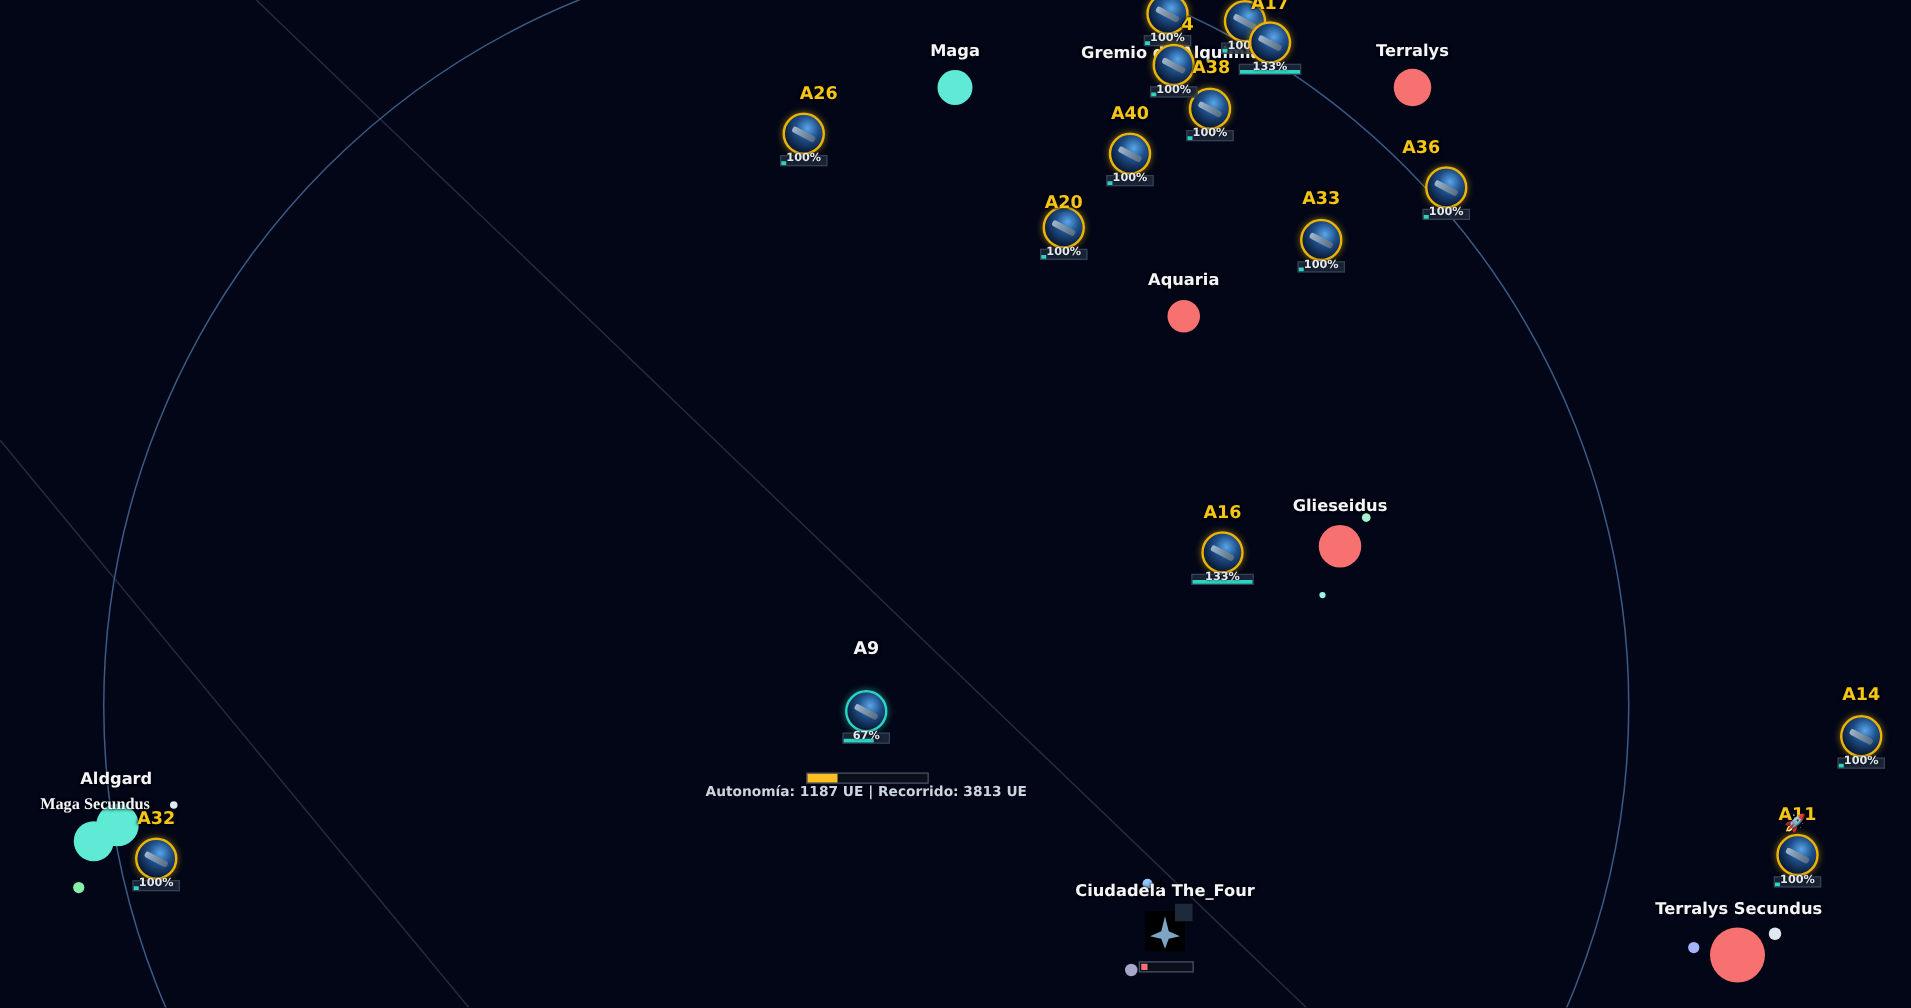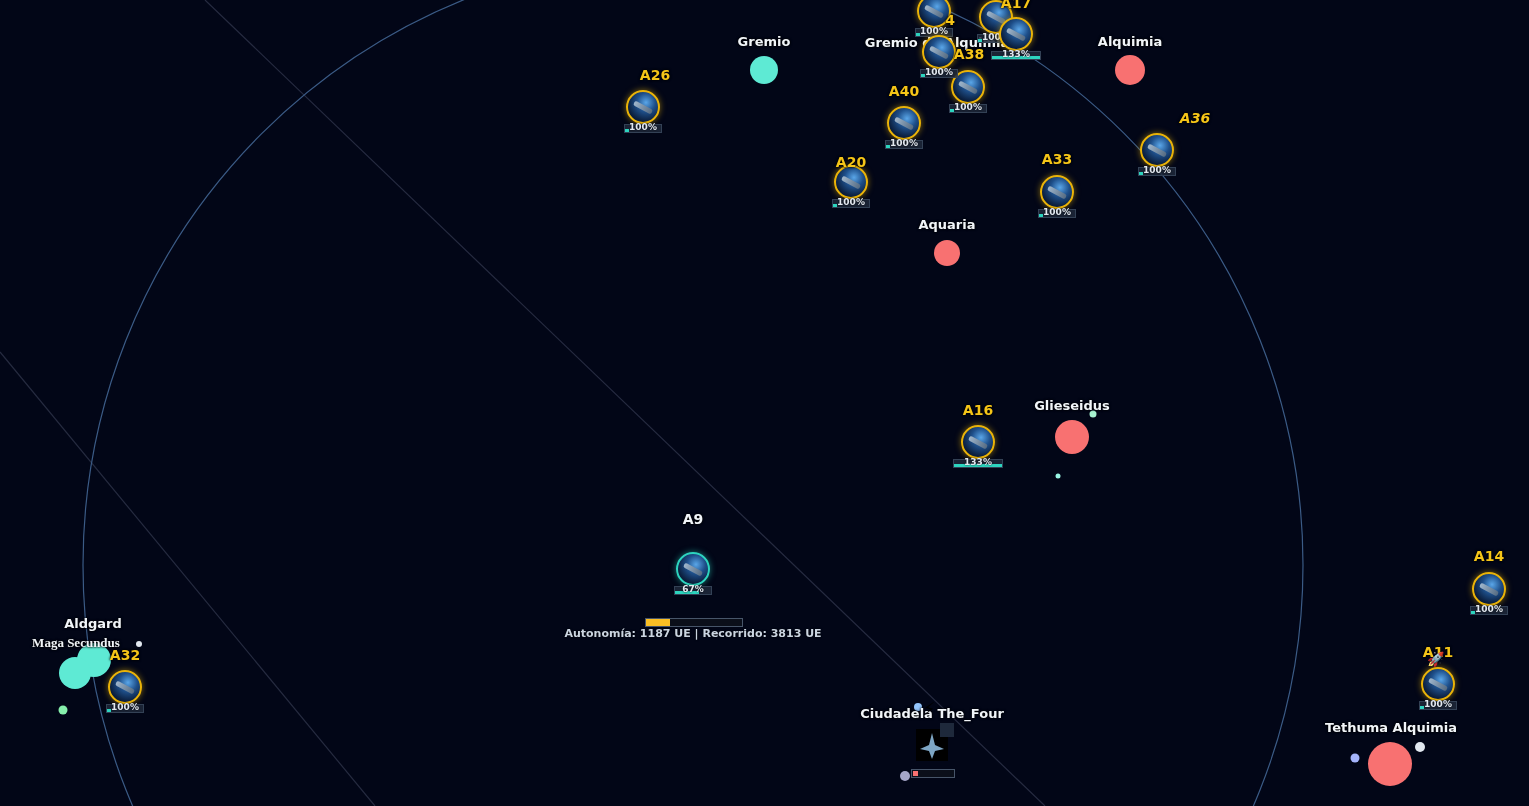--- a/index.html
+++ b/index.html
@@ -42,27 +42,27 @@
     <div class="moon" style="left: 1420px; top: 747px; width: 10px; height: 10px; background: rgb(226, 232, 240);"></div>
     <div class="moon" style="left: 918px; top: 707px; width: 8px; height: 8px; background: rgb(147, 197, 253);"></div>
     <div class="moon" style="left: 905px; top: 776px; width: 10px; height: 10px; background: rgb(165, 166, 200);"></div>
     <div class="planet" style="left: 764px; top: 70px; width: 28px; height: 28px; background: rgb(94, 234, 212);"></div>
     <div class="planet" style="left: 1130px; top: 70px; width: 30px; height: 30px; background: rgb(248, 113, 113);"></div>
     <div class="planet" style="left: 947px; top: 253px; width: 26px; height: 26px; background: rgb(248, 113, 113);"></div>
     <div class="planet" style="left: 1072px; top: 437px; width: 34px; height: 34px; background: rgb(248, 113, 113);"></div>
     <div class="planet" style="left: 94px; top: 660px; width: 34px; height: 34px; background: rgb(94, 234, 212);"></div>
     <div class="planet" style="left: 75px; top: 673px; width: 32px; height: 32px; background: rgb(94, 234, 212);"></div>
     <div class="planet" style="left: 1390px; top: 764px; width: 44px; height: 44px; background: rgb(248, 113, 113);"></div>
-    <div class="lbl" style="left: 764px; top: 34px;">Gremio</div>
-    <div class="lbl" style="left: 1130px; top: 34px;">Alquimia</div>
+    <div class="lbl" style="left: 764px; top: 34px;">Maga</div>
+    <div class="lbl" style="left: 1130px; top: 34px;">Terralys</div>
     <div class="lbl" style="left: 947px; top: 217px;">Aquaria</div>
     <div class="lbl" style="left: 1072px; top: 398px;">Glieseidus</div>
     <div class="lbl" style="left: 93px; top: 616px;">Aldgard</div>
     <div class="lbl" style="left: 76px; top: 635px; font-family: Liberation Serif, serif;">Maga Secundus</div>
-    <div class="lbl" style="left: 1391px; top: 720px;">Tethuma Alquimia</div>
+    <div class="lbl" style="left: 1391px; top: 720px;">Terralys Secundus</div>
     <div class="lbl" style="left: 937px; top: 35px;">Gremio de Alquimia</div>
     <div class="ship" style="left: 643px; top: 107px;">
       <div class="hull"></div>
     </div>
     <div class="hp" style="left: 643px; top: 124px; width: 36px;">
       <div class="fill" style="width: 10%;"></div>
       <div class="pct">100%</div>
     </div>
     <div class="ship" style="left: 904px; top: 123px;">
       <div class="hull"></div>
@@ -152,21 +152,21 @@
       <div class="hull"></div>
     </div>
     <div class="hp" style="left: 1438px; top: 701px; width: 36px;">
       <div class="fill" style="width: 10%;"></div>
       <div class="pct">100%</div>
     </div>
     <div class="lbl gold" style="left: 643px; top: 67px; margin-left: 12px;">A26</div>
     <div class="lbl gold" style="left: 904px; top: 83px;">A40</div>
     <div class="lbl gold" style="left: 851px; top: 154px;">A20</div>
     <div class="lbl gold" style="left: 1057px; top: 151px;">A33</div>
-    <div class="lbl gold" style="left: 1195px; top: 110px; font-style: italic;">A36</div>
+    <div class="lbl gold" style="left: 1137px; top: 110px;">A36</div>
     <div class="lbl gold" style="left: 969px; top: 46px;">A38</div>
     <div class="lbl gold" style="left: 950px; top: 12px;">4</div>
     <div class="lbl gold" style="left: 1016px; top: -5px;">A17</div>
     <div class="lbl gold" style="left: 978px; top: 402px;">A16</div>
     <div class="lbl gold" style="left: 125px; top: 647px;">A32</div>
     <div class="lbl gold" style="left: 1489px; top: 548px;">A14</div>
     <div class="lbl gold" style="left: 1438px; top: 644px;">A11</div>
     <div class="lbl" style="left: 693px; top: 511px; font-size: 14px;">A9</div>
     <div class="ship active" style="left: 693px; top: 569px;">
       <div class="hull"></div>

